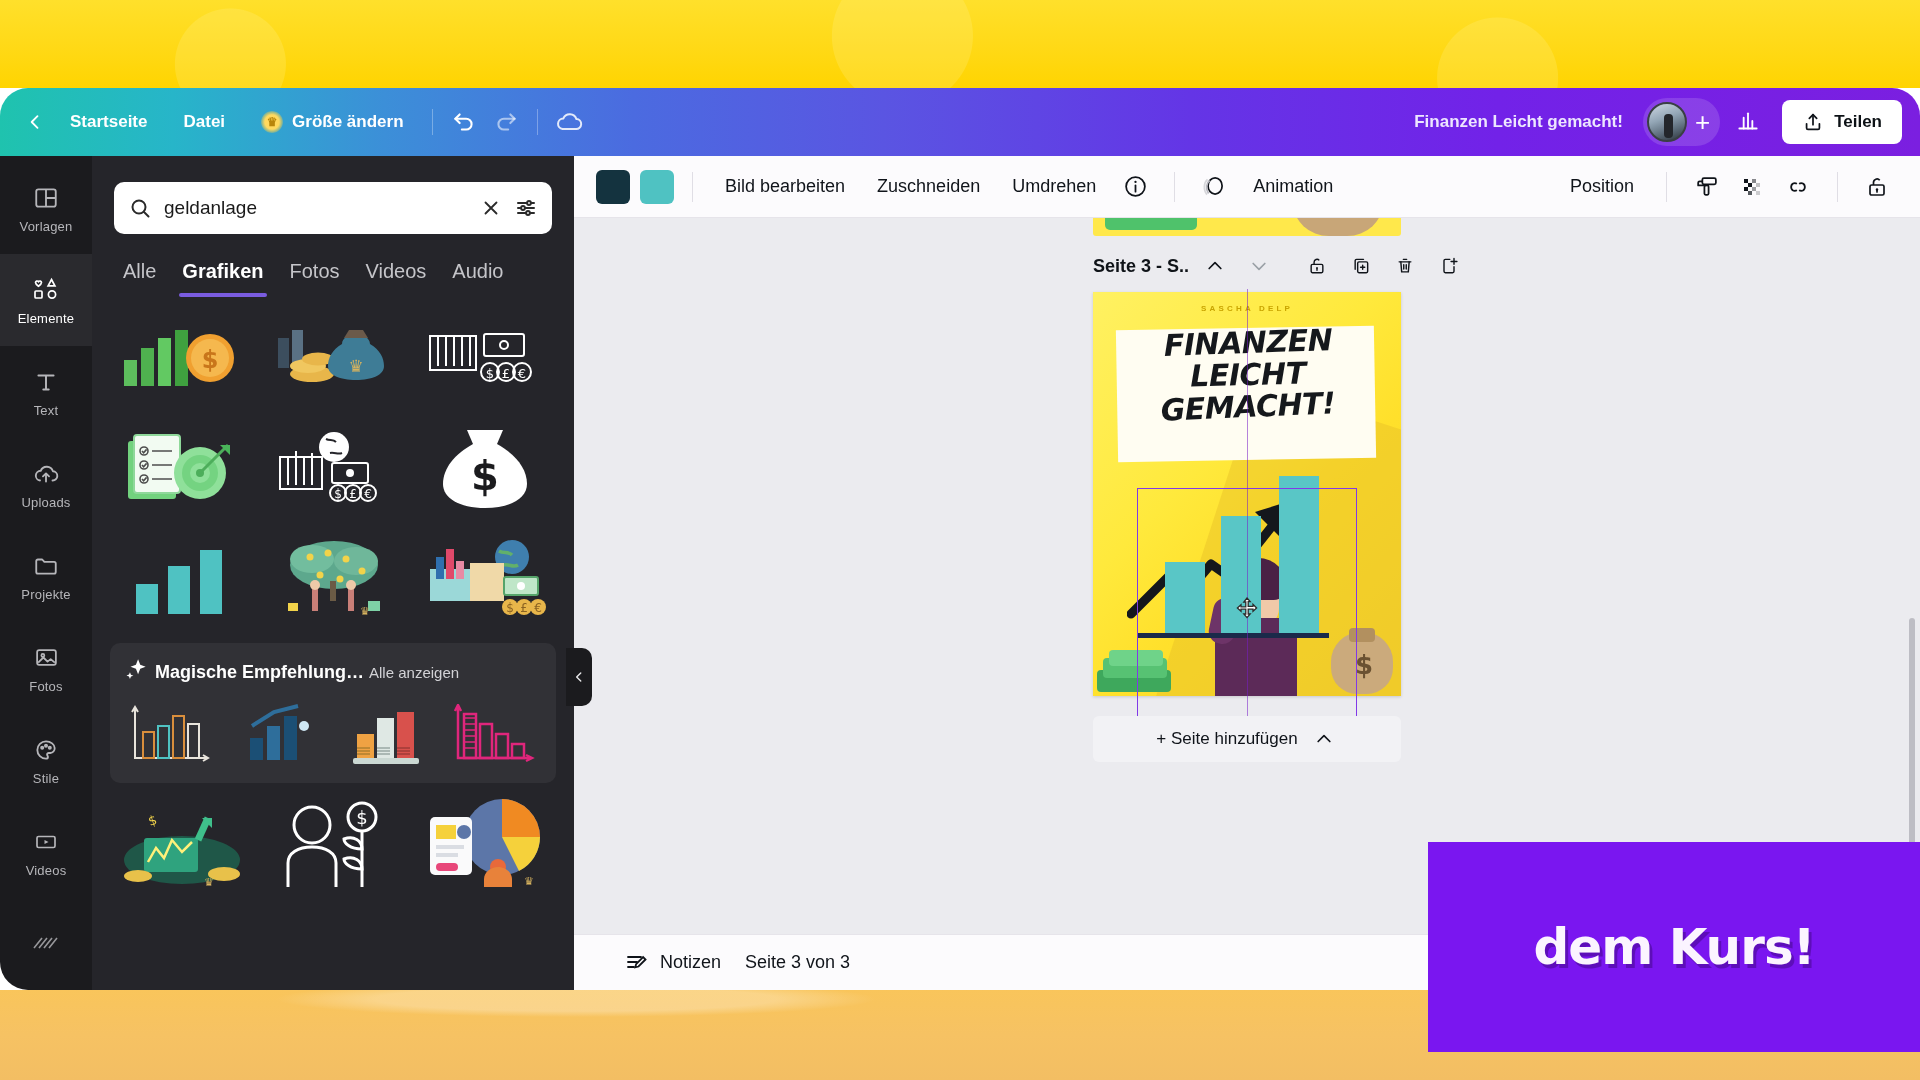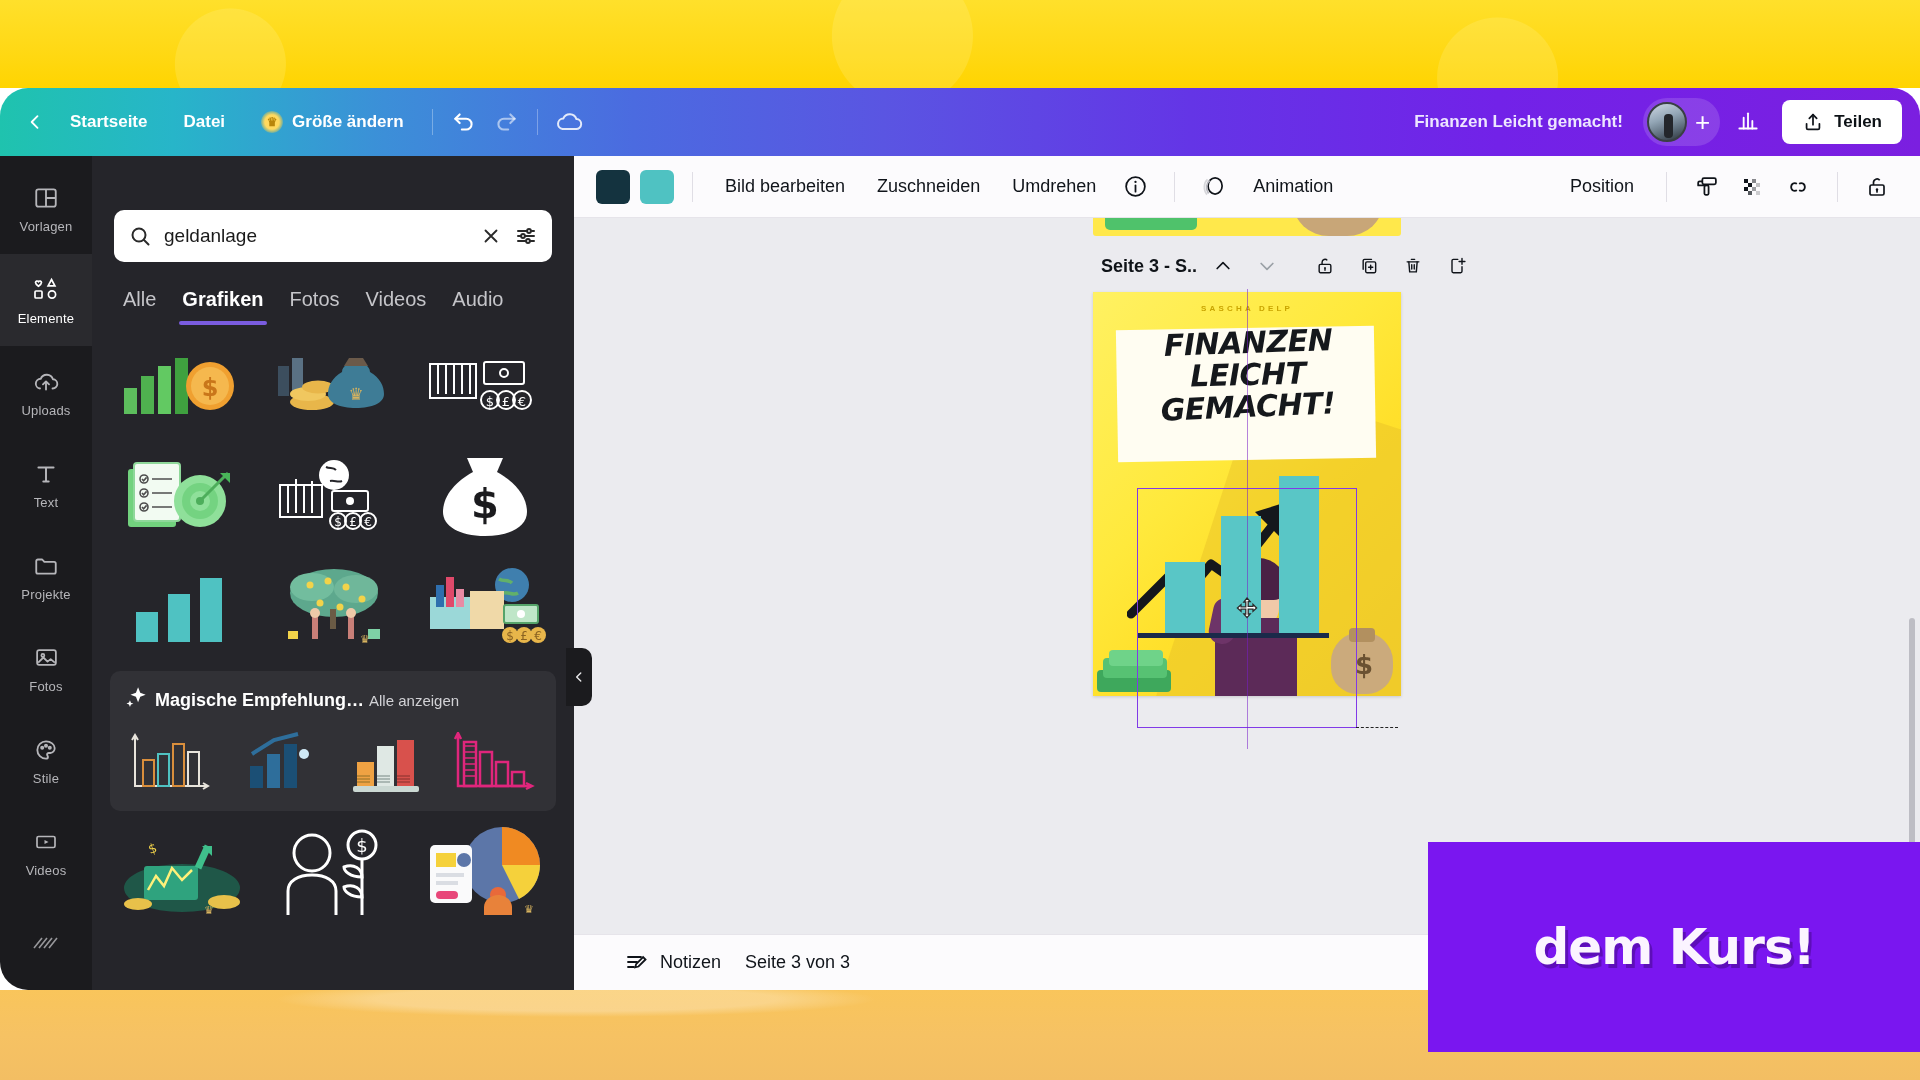--- a/index.html
+++ b/index.html
@@ -95,21 +95,21 @@
   .rail-ico{ height:30px; display:flex;align-items:center;justify-content:center; }
 
   
   .panel {
     position:absolute; left:92px; top:68px; width:482px; height:834px;
     background:#25252A; overflow:hidden;
   }
   .search-row{ padding: 26px 22px 0 22px; }
   .search-box{
     background:#fff; border-radius:10px; height:52px; display:flex;align-items:center;
-    padding: 0 14px; gap:12px;margin-top:28px;
+    padding: 0 14px; gap:12px;
   }
   .search-input{
     border:none; outline:none; flex:1; font-size:19px; color:#1a1a1a;
     font-family:"Liberation Sans", sans-serif; background:transparent;
   }
   .sb-ico{ cursor:pointer; display:flex;align-items:center;justify-content:center; }
   .tabs{ display:flex; gap:0; padding: 16px 18px 0 18px; }
   .tab{
     font-size:20px; color:#C5C5C9; padding: 10px 13px 14px 13px; cursor:pointer; position:relative;
   }
@@ -161,21 +161,21 @@
     position:absolute; left:calc(50% - 154px); top:-92px; width:308px; height:110px;
     background:#FFE84B; border-radius:3px; overflow:hidden;
   }
   .page-prev .money{position:absolute;left:12px;bottom:6px;width:92px;height:52px;background:#4FC26B;border-radius:5px;}
   .page-prev .bag{position:absolute;right:18px;bottom:0px;width:90px;height:84px;background:#C8A678;border-radius:46% 46% 40% 40%;}
 
   .page-header{
     position:absolute; left:calc(50% - 154px); top:30px; width:420px; height:36px;
     display:flex; align-items:center; gap:8px;
   }
-  .page-name{ font-size:18px; color:#0f1318; font-weight:600; white-space:nowrap;margin-left:8px; }
+  .page-name{ font-size:18px; color:#0f1318; font-weight:600; white-space:nowrap; }
   .ph-ico{ width:36px;height:32px;display:flex;align-items:center;justify-content:center;cursor:pointer;}
 
   .page{
     position:absolute; left:calc(50% - 154px); top:74px; width:308px; height:404px;
     background:#FFEE4D; overflow:hidden; box-shadow:0 1px 3px rgba(0,0,0,.15);
   }
   .p-bg-soft{ position:absolute;inset:0;background:
       linear-gradient(135deg,#FFF162 0%,#FFE93C 40%,#FFE02B 60%,#F7D52A 100%);}
   .p-diag{position:absolute;right:-40px;top:120px;width:240px;height:330px;background:rgba(230,190,40,.45);transform:rotate(18deg);}
   .p-author{position:absolute;top:12px;left:0;width:100%;text-align:center;font-size:8px;letter-spacing:3.2px;color:#C9A400;font-weight:600;}
@@ -335,36 +335,36 @@
               <path d="M19.5 2.5l3.4 6.3h-6.8z"></path>
               <rect x="3" y="14" width="7" height="7" rx="1"></rect>
               <circle cx="20" cy="17.5" cy2="0" r="3.6"></circle>
             </svg>
         </div>
         <div class="rail-label">Elemente</div>
       </div>
 
       <div class="rail-item">
         <div class="rail-ico">
+          <svg width="26" height="26" viewBox="0 0 24 24" fill="none" stroke="currentColor" stroke-width="1.8" stroke-linecap="round">
+              <path d="M5 6h14M12 6v13M9.5 19h5"></path>
+            </svg>
+        </div>
+        <div class="rail-label">Text</div>
+      </div>
+
+      <div class="rail-item">
+        <div class="rail-ico">
           <svg width="28" height="26" viewBox="0 0 24 24" fill="none" stroke="currentColor" stroke-width="1.7" stroke-linecap="round" stroke-linejoin="round">
               <path d="M6.5 18a4.5 4.5 0 0 1 .6-8.96A6 6 0 0 1 18.4 9.5 3.75 3.75 0 0 1 18 18"></path>
               <path d="M12 19v-7"></path>
               <polyline points="9.2 14.2 12 11.5 14.8 14.2"></polyline>
             </svg>
         </div>
         <div class="rail-label">Uploads</div>
-      </div>
-
-      <div class="rail-item">
-        <div class="rail-ico">
-          <svg width="26" height="26" viewBox="0 0 24 24" fill="none" stroke="currentColor" stroke-width="1.8" stroke-linecap="round">
-              <path d="M5 6h14M12 6v13M9.5 19h5"></path>
-            </svg>
-        </div>
-        <div class="rail-label">Text</div>
       </div>
 
       <div class="rail-item">
         <div class="rail-ico">
           <svg width="28" height="26" viewBox="0 0 24 24" fill="none" stroke="currentColor" stroke-width="1.7" stroke-linejoin="round">
               <path d="M3 7.5A1.5 1.5 0 0 1 4.5 6h4l2 2.2h9A1.5 1.5 0 0 1 21 9.7v7.8a1.5 1.5 0 0 1-1.5 1.5h-15A1.5 1.5 0 0 1 3 17.5z"></path>
             </svg>
         </div>
         <div class="rail-label">Projekte</div>
       </div>
@@ -853,20 +853,28 @@
       <div class="sel">
         <div class="guide-v"></div>
         <div class="guide-h"></div>
         <div class="move-ico">
           <svg width="24" height="24" viewBox="0 0 24 24" fill="#fff" stroke="#2b2b2b" stroke-width="1.3">
             <path d="M12 2l3.2 3.6h-2v4.8h4.8v-2L21.6 12l-3.6 3.2v-2h-4.8v4.8h2L12 21.6 8.8 18h2v-4.8H6v2L2.4 12 6 8.8v2h4.8V6h-2z"></path>
           </svg>
         </div>
       </div>
 
+      <div class="addpage">
+        <span>+ Seite hinzufügen</span>
+        <span class="chev">
+          <svg width="20" height="20" viewBox="0 0 24 24" fill="none" stroke="#10141a" stroke-width="2" stroke-linecap="round" stroke-linejoin="round">
+              <polyline points="5 15 12 8 19 15"></polyline>
+            </svg>
+        </span>
+      </div>
 
       <div class="scroll-thumb"></div>
     </div>
 
     <div class="statusbar">
       <div class="sb-item">
         <svg width="24" height="24" viewBox="0 0 24 24" fill="none" stroke="#10141a" stroke-width="1.8" stroke-linecap="round">
             <path d="M3 6h13M3 11h9M3 16h6"></path>
             <path d="M20.5 8.5l-7 7-3.2.8.8-3.2 7-7z"></path>
           </svg>

